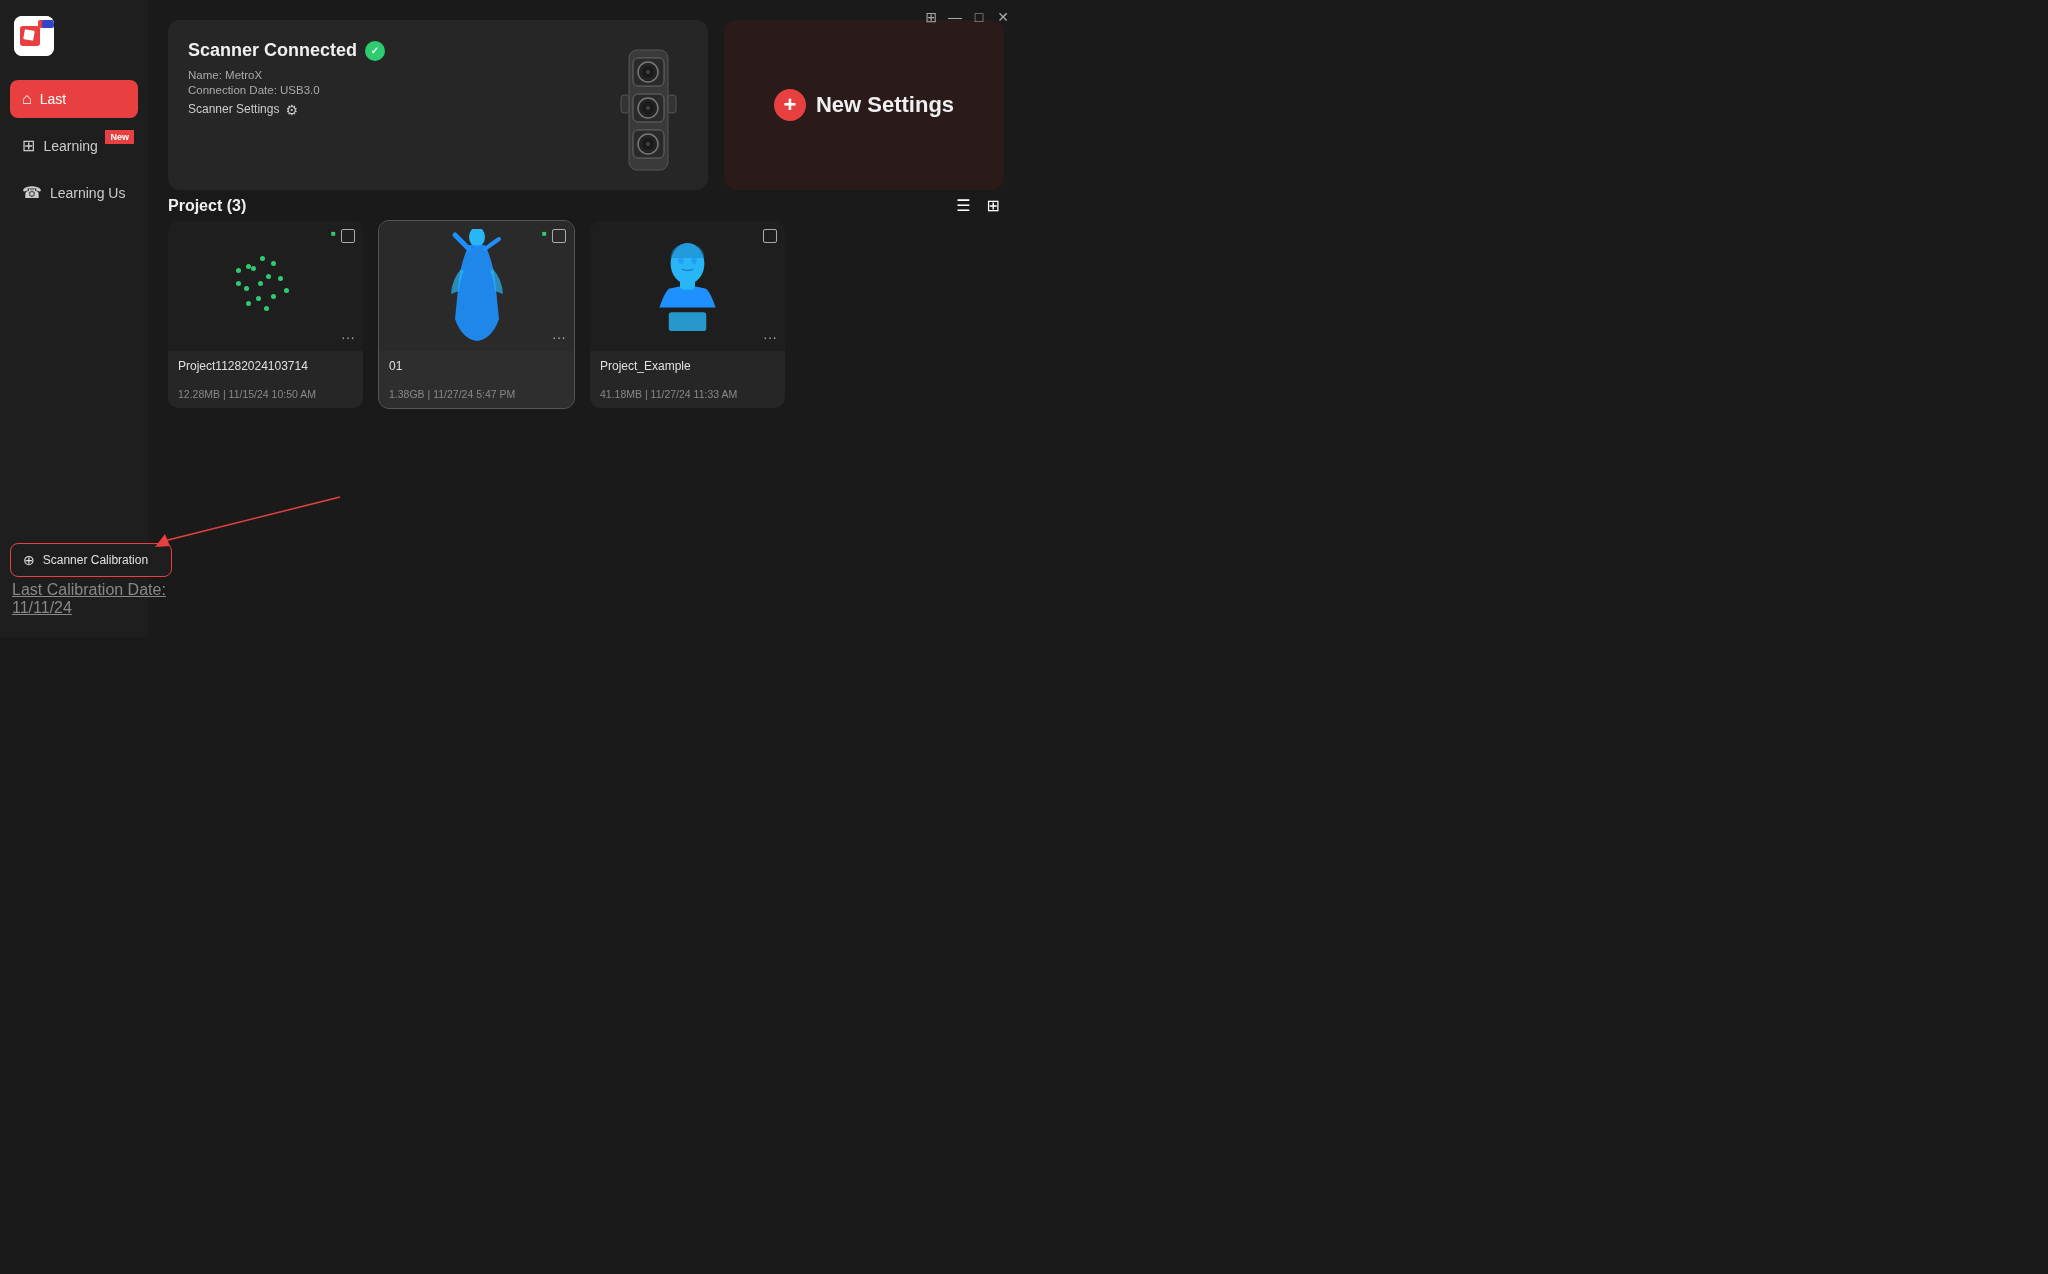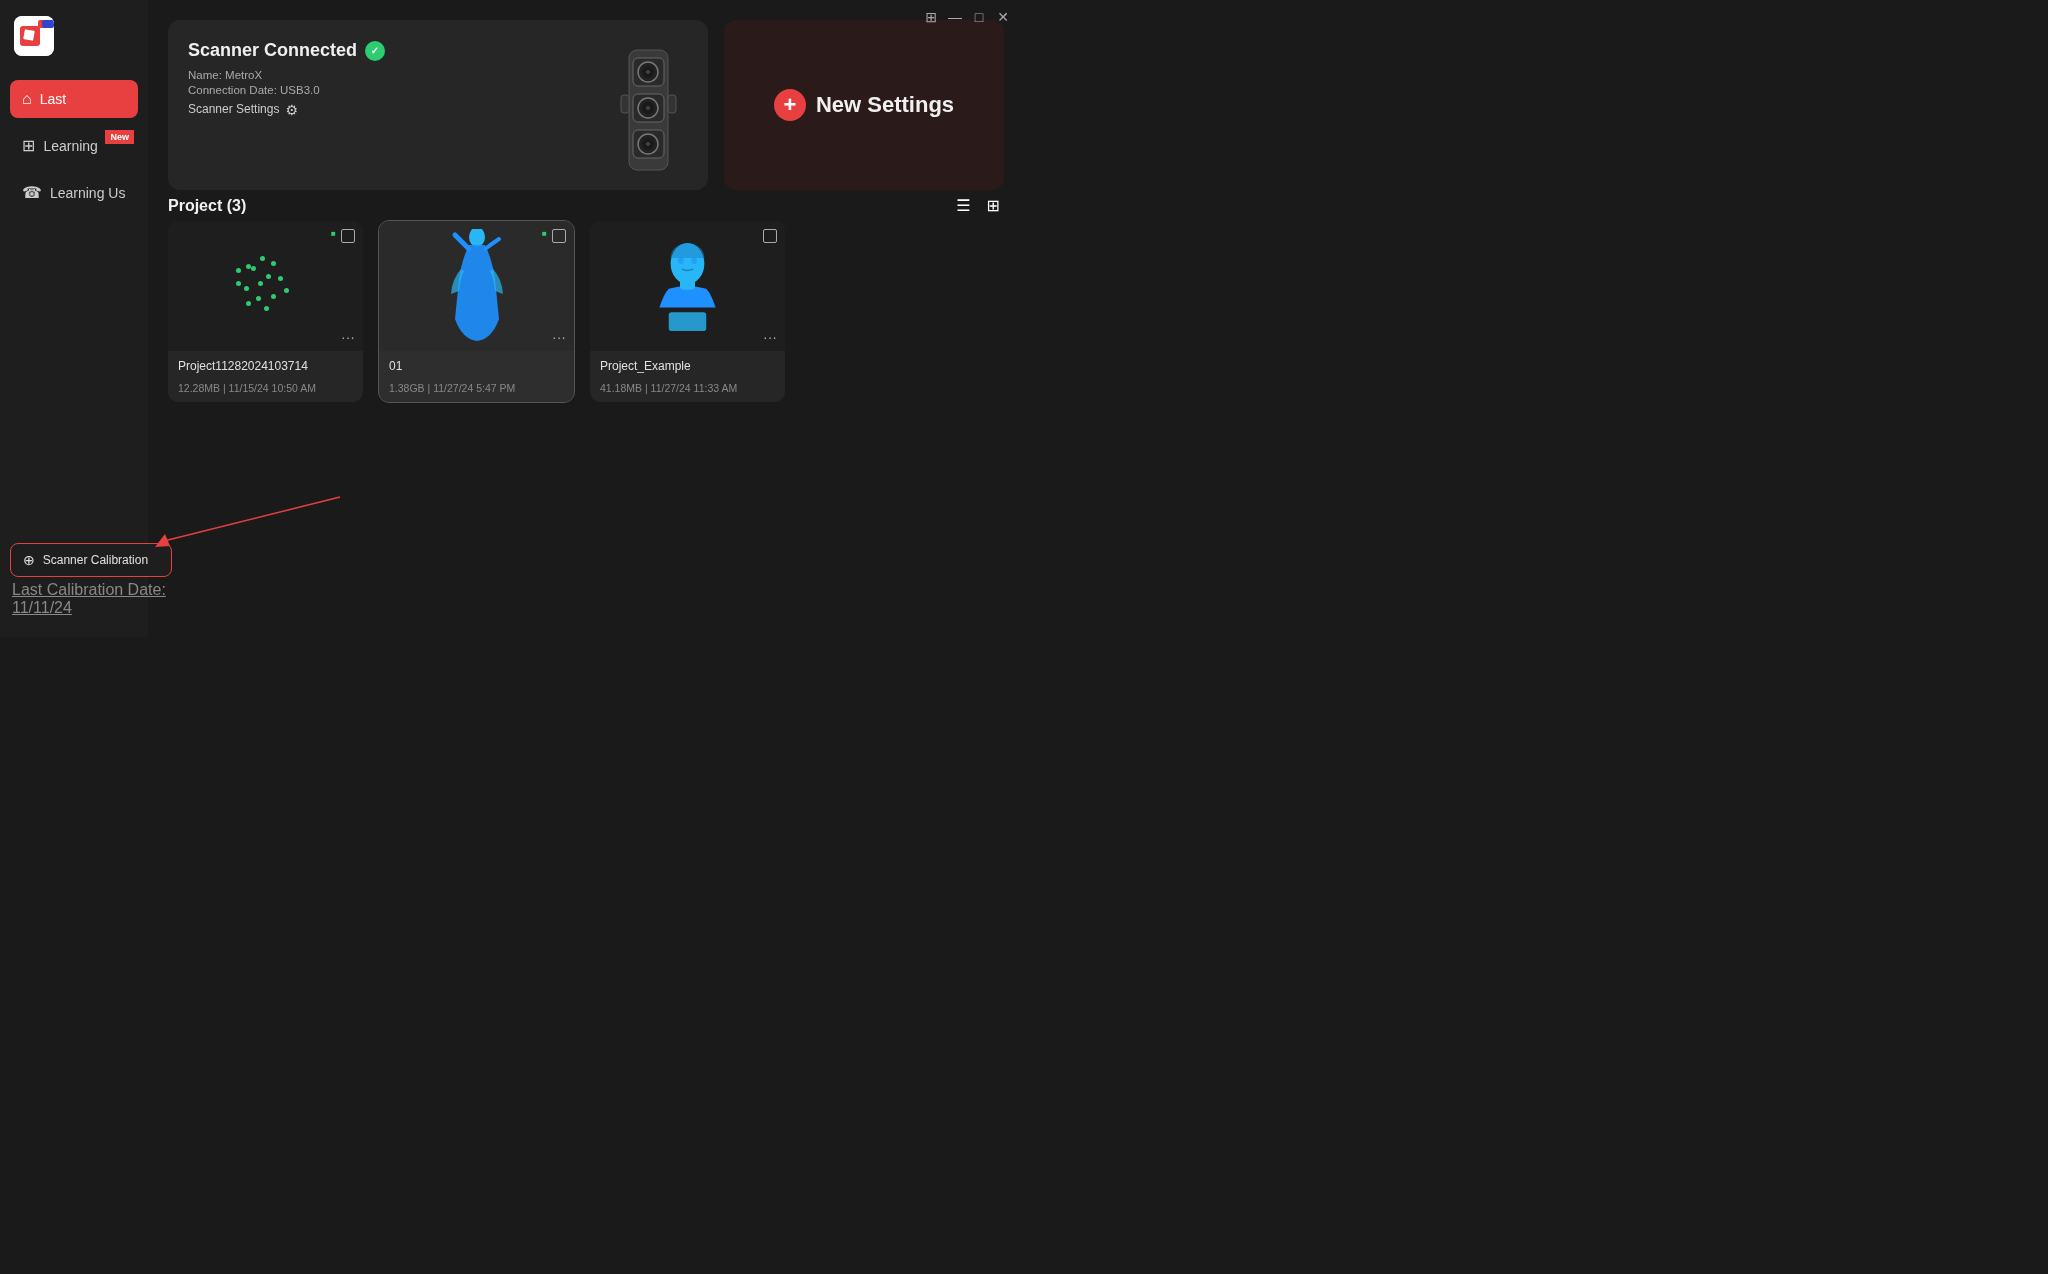--- a/index.html
+++ b/index.html
@@ -243,21 +243,21 @@
       font-size: 14px;
       cursor: pointer;
     }
     .project-meta {
       padding: 8px 10px;
     }
     .project-name {
       font-size: 12px;
       font-weight: 500;
       color: #e0e0e0;
-      margin-bottom: 9px;
+      margin-bottom: 15px;
       white-space: nowrap;
       overflow: hidden;
       text-overflow: ellipsis;
     }
     .project-info {
       font-size: 10.5px;
       color: #888;
     }
     
     .bottom-section {

